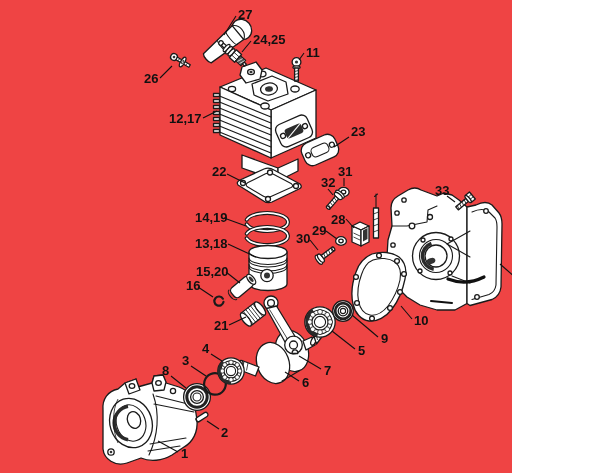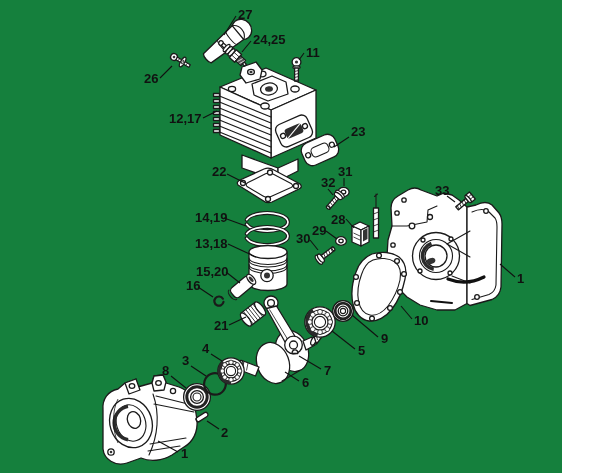--- a/index.html
+++ b/index.html
@@ -1,16 +1,16 @@
 <!DOCTYPE html>
 <html><head>
 <meta charset="utf-8">
 <style>
   html,body{margin:0;padding:0;background:#fff;}
-  .stage{position:relative;width:562px;height:473px;background:#15803d;overflow:hidden;
+  .stage{position:relative;width:512px;height:473px;background:#ef4444;overflow:hidden;
          font-family:"Liberation Sans",sans-serif;}
   svg{display:block;}
   .fw{fill:#ffffff;stroke:#1a1a1a;stroke-width:1.3;stroke-linejoin:round;stroke-linecap:round;}
   .ln{fill:none;stroke:#1a1a1a;stroke-width:1.1;stroke-linejoin:round;stroke-linecap:round;}
   .thin{fill:none;stroke:#1a1a1a;stroke-width:0.8;}
   .ringO{fill:none;stroke:#1a1a1a;stroke-width:4;stroke-linecap:round;}
   .ringI{fill:none;stroke:#ffffff;stroke-width:1.7;stroke-linecap:round;}
   .band{fill:none;stroke:#222222;stroke-width:2.8;}
   .dkarc{fill:none;stroke:#2a2a2a;stroke-width:3.5;}
   .accent{fill:none;stroke:#111111;stroke-width:3.2;stroke-linecap:round;}

